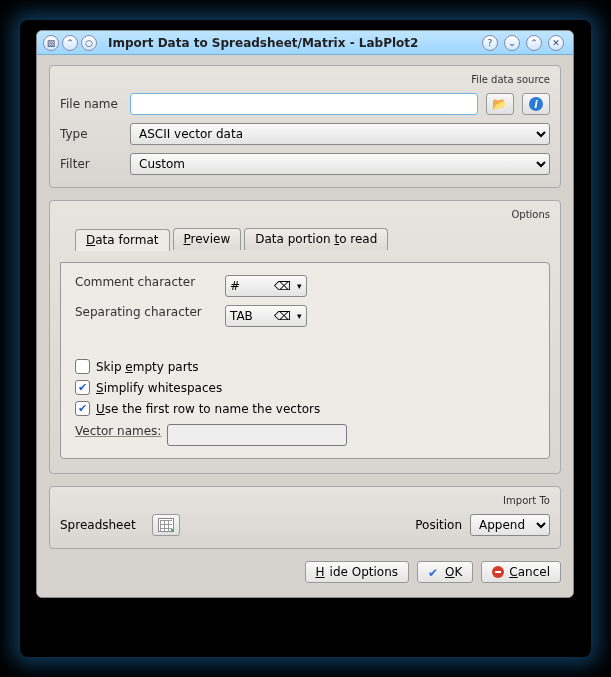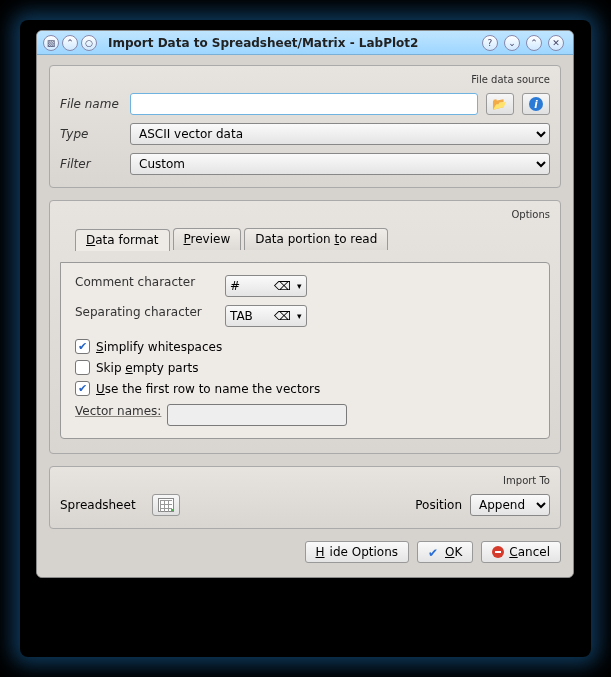--- a/index.html
+++ b/index.html
@@ -7,21 +7,21 @@
 .glow { position: absolute; top: 20px; left: 20px; right: 20px; bottom: 20px; border-radius: 8px; box-shadow: 0 0 20px 8px rgba(40,160,255,0.35); z-index: 0; }
 .window { position: absolute; top: 30px; left: 36px; width: 538px; background: #d6d2ce; border: 1px solid #8a8a8a; border-radius: 6px; overflow: hidden; z-index: 1; }
 .titlebar { height: 24px; background: linear-gradient(#bfe5ff,#9ed6ff); display: flex; align-items: center; padding: 0 6px; border-bottom: 1px solid #7ab0d6; }
 .tb-btn { width: 16px; height: 16px; border: 1px solid #88a; border-radius: 8px; background: linear-gradient(#fff,#cfe8ff); margin-right: 3px; display: flex; align-items: center; justify-content: center; font-size: 9px; color: #446; cursor: pointer; }
 .tb-title { font-weight: bold; color: #222; margin-left: 8px; flex: 1; }
 .tb-right { display: flex; gap: 3px; }
 .client { padding: 10px 12px 14px; background: #d6d2ce; }
 .groupbox { border: 1px solid #aaa; border-radius: 4px; background: linear-gradient(#e7e3df,#d9d5d1); padding: 8px 10px 12px; margin-bottom: 12px; position: relative; }
 .group-title { text-align: right; font-size: 10px; color: #333; margin-bottom: 8px; }
 .row { display: flex; align-items: center; margin-bottom: 8px; }
-.row label.lab { width: 70px; color: #333; font-style: italic; }
+.row label.lab { width: 70px; color: #333; }
 input[type=text].txt { border: 1px solid #7a7a7a; border-radius: 3px; height: 22px; padding: 0 5px; background: #fff; }
 .filepath { flex: 1; border: 1.5px solid #6fb3e0; height: 22px; border-radius: 3px; background: #fff; }
 .icon-btn { width: 28px; height: 22px; border: 1px solid #999; border-radius: 3px; background: linear-gradient(#f7f7f7,#e0e0e0); margin-left: 8px; display: flex; align-items: center; justify-content: center; cursor: pointer; }
 select.sel { border: 1px solid #888; border-radius: 3px; height: 22px; padding: 0 4px; background: linear-gradient(#fafafa,#e4e4e4); flex: 1; }
 .tabs { display: flex; margin: 6px 0 12px 2px; padding-left: 13px; }
 .tab { border: 1px solid #999; border-bottom: none; padding: 3px 10px 4px; background: linear-gradient(#f0ede9,#dedad6); border-top-left-radius: 4px; border-top-right-radius: 4px; margin-right: 3px; cursor: pointer; font-size: 12px; }
 .tab.active { background: #eeeae6; position: relative; top: 1px; }
 .tab u { text-decoration: underline; }
 .tabbody { border: 1px solid #999; border-radius: 0 4px 4px 4px; background: #eeeae6; padding: 12px 14px; }
 .formrow { display: flex; align-items: flex-start; margin-bottom: 8px; }
@@ -103,36 +103,36 @@
 
       <div class="tabbody">
         <div class="formrow">
           <span class="flab">Comment character</span>
           <div class="combo">
             <span class="val">#</span>
             <span class="clear">⌫</span>
             <span class="arrow">▾</span>
           </div>
         </div>
-        <div class="formrow" style="margin-bottom:12px">
+        <div class="formrow" style="margin-bottom:32px">
           <span class="flab">Separating character</span>
           <div class="combo">
             <span class="val">TAB</span>
             <span class="clear">⌫</span>
             <span class="arrow">▾</span>
           </div>
         </div>
 
         <div class="chk-row">
+          <div class="chk"></div>
+          <span>Skip <u>e</u>mpty parts</span>
+        </div>
+        <div class="chk-row">
           <div class="chk checked"></div>
           <span><u>S</u>implify whitespaces</span>
-        </div>
-        <div class="chk-row">
-          <div class="chk"></div>
-          <span>Skip <u>e</u>mpty parts</span>
         </div>
         <div class="chk-row">
           <div class="chk checked"></div>
           <span><u>U</u>se the first row to name the vectors</span>
         </div>
 
         <div class="formrow disabled" style="margin-top:8px; margin-bottom:0">
           <span class="flab" style="width:92px">Vector names:</span>
           <input type="text" class="txt" style="width: 180px; background: rgb(238, 238, 238); color: rgb(153, 153, 153);" disabled="" value="">
         </div>

